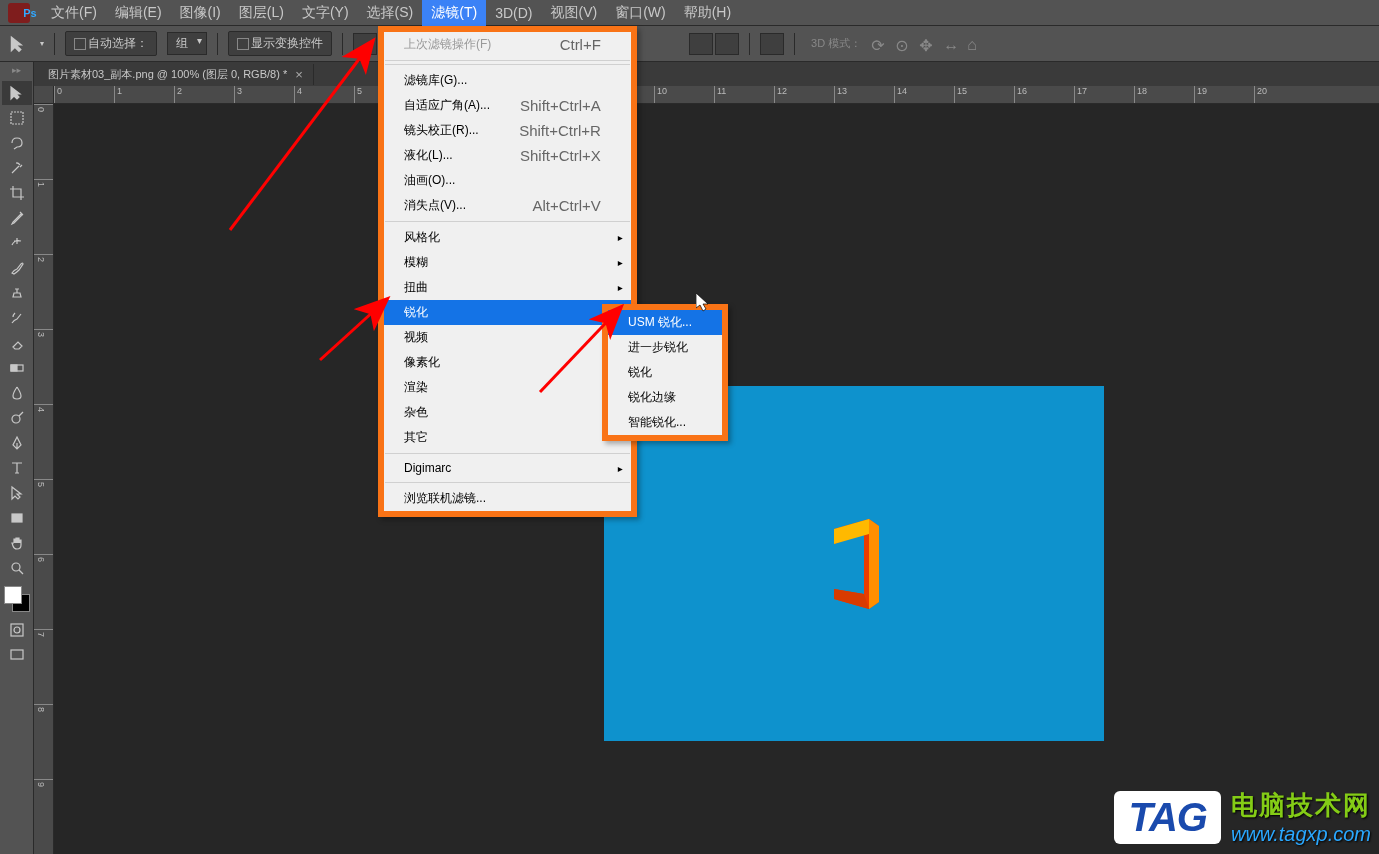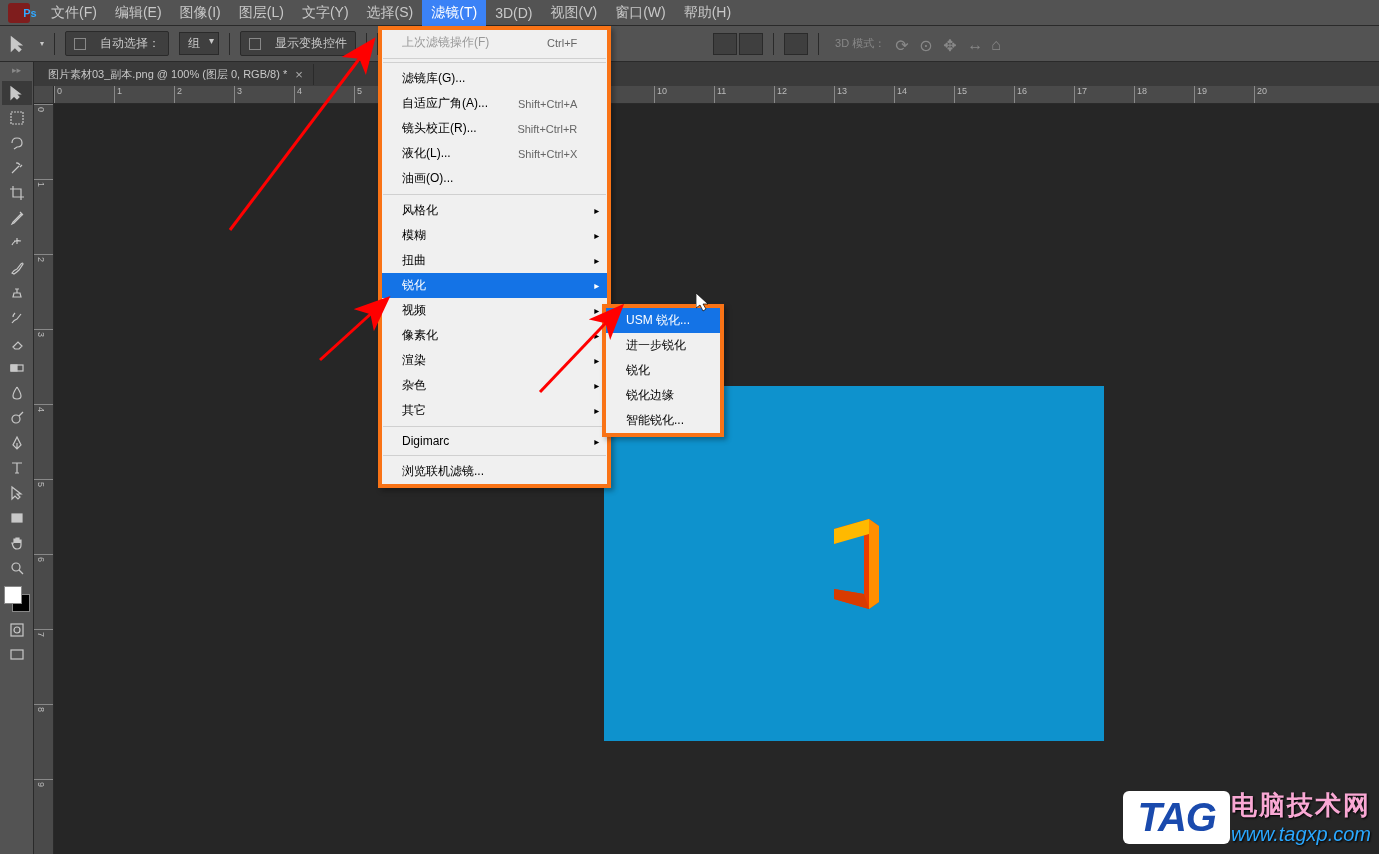--- a/index.html
+++ b/index.html
@@ -7,21 +7,21 @@
 
 
 .menubar { background: #535353; height: 26px; display: flex; align-items: center; padding: 0 8px; border-bottom: 1px solid #2a2a2a; }
 .ps-logo { width: 14px; height: 20px; background: #7f1d1d; color: #31a8ff; font-weight: bold; font-size: 11px; display: flex; align-items: center; justify-content: center; border-radius: 3px; margin-right: 12px; padding-left: 22px; }
 .menu-item { padding: 4px 9px; font-size: 14px; cursor: pointer; }
 .menu-item.active { background: #3b82f6; color: #fff; }
 
 
 .optionsbar { background: #535353; height: 36px; display: flex; align-items: center; padding: 0 8px; border-bottom: 1px solid #2a2a2a; gap: 10px; }
 .optionsbar .tool-icon { width: 22px; height: 20px; display: flex; align-items: center; justify-content: center; }
-.checkbox-group { display: flex; align-items: center; gap: 14px; background: #3f3f3f; padding: 3px 8px; border: 1px solid #2a2a2a; border-radius: 2px; }
+.checkbox-group { display: flex; align-items: center; gap: 2px; background: #3f3f3f; padding: 3px 8px; border: 1px solid #2a2a2a; border-radius: 2px; }
 .checkbox { width: 12px; height: 12px; border: 1px solid #888; background: #3f3f3f; }
 .select-box { background: #3f3f3f; border: 1px solid #2a2a2a; padding: 2px 18px 2px 8px; font-size: 12px; color: #c8c8c8; position: relative; }
 .select-box::after { content: "▾"; position: absolute; right: 4px; top: 2px; font-size: 10px; }
 .divider-v { width: 1px; height: 22px; background: #2a2a2a; }
 .opt-btns { display: flex; gap: 2px; }
 .opt-btn { width: 24px; height: 22px; background: #3f3f3f; border: 1px solid #2a2a2a; }
 
 
 .doc-tab-bar { background: #3a3a3a; height: 24px; display: flex; align-items: center; padding-left: 38px; }
 .doc-tab { background: #3a3a3a; padding: 3px 10px; font-size: 11px; color: #c8c8c8; display: flex; align-items: center; gap: 8px; border-right: 1px solid #2a2a2a; }
@@ -42,42 +42,42 @@
 .ruler-v { position: absolute; left: 0; top: 18px; width: 20px; bottom: 0; background: #4a4a4a; border-right: 1px solid #2a2a2a; display: flex; flex-direction: column; overflow: hidden; font-size: 9px; color: #bbb; }
 .ruler-corner { position: absolute; left: 0; top: 0; width: 20px; height: 18px; background: #4a4a4a; border-right: 1px solid #2a2a2a; border-bottom: 1px solid #2a2a2a; }
 .ruler-tick { flex: 0 0 60px; border-left: 1px solid #888; padding-left: 2px; position: relative; }
 .ruler-v .ruler-tick { border-top: 1px solid #888; border-left: none; flex: 0 0 75px; padding-top: 2px; writing-mode: vertical-lr; text-orientation: mixed; }
 
 .canvas-img { position: absolute; left: 570px; top: 300px; width: 500px; height: 355px; background: #0e92cd; display: flex; align-items: center; justify-content: center; }
 .office-logo { width: 80px; height: 100px; position: relative; }
 .office-logo svg { width: 100%; height: 100%; }
 
 
-.menu { position: absolute; background: #f0f0f0; border: 4px solid #f97316; box-shadow: 3px 3px 5px rgba(0,0,0,0.3); font-size: 12px; color: #000; min-width: 220px; z-index: 100; }
+.menu { position: absolute; background: #f0f0f0; border: 6px solid #f97316; box-shadow: 3px 3px 5px rgba(0,0,0,0.3); font-size: 12px; color: #000; min-width: 220px; z-index: 100; }
 .menu-row { padding: 4px 30px 4px 20px; display: flex; justify-content: space-between; align-items: center; cursor: pointer; position: relative; white-space: nowrap; }
 .menu-row.highlighted { background: #1473e6; color: #fff; }
 .menu-row.disabled { color: #999; }
-.menu-row .shortcut { color: #666; margin-left: 30px; font-size: 11px; }
+.menu-row .shortcut { color: #666; margin-left: 30px; font-size: 15px; }
 .menu-row .arrow { position: absolute; right: 8px; font-size: 10px; }
 .menu-sep { height: 1px; background: #d0d0d0; margin: 3px 1px; }
 
 #filter-menu { left: 378px; top: 26px; }
 #sharpen-submenu { left: 602px; top: 284px; min-width: 100px; margin-top: 20px; }
 
 
 .arrow-svg { position: absolute; z-index: 200; pointer-events: none; }
 
 
 .cursor { position: absolute; z-index: 300; pointer-events: none; }
 
 
-.watermark { position: absolute; right: 8px; bottom: 8px; display: flex; align-items: center; gap: 1px; z-index: 50; justify-content: flex-end; }
+.watermark { position: absolute; right: 8px; bottom: 8px; display: flex; align-items: center; gap: 10px; z-index: 50; justify-content: flex-end; }
 .tag-box { background: #fff; color: #1a4aad; font-weight: 900; font-size: 40px; padding: 4px 14px; border-radius: 6px; letter-spacing: -1px; font-style: italic; }
 .wm-text { display: flex; flex-direction: column; }
-.wm-cn { color: #f9a8d4; font-size: 26px; font-weight: bold; letter-spacing: 2px; text-shadow: 1px 1px 2px #000; }
+.wm-cn { color: #84cc16; font-size: 26px; font-weight: bold; letter-spacing: 2px; text-shadow: 1px 1px 2px #000; }
 .wm-url { color: #2aa8ff; font-size: 20px; font-style: italic; text-shadow: 1px 1px 2px #000; }
 
 .opt-label-3d { font-size: 11px; color: #888; margin-left: 6px; }
 .icon-row { display: flex; gap: 8px; color: #888; }
 .icon-row span { width: 16px; height: 16px; }
 </style>
 </head>
 <body>
 
 <div class="menubar">
@@ -338,20 +338,24 @@
       <span>镜头校正(R)...</span>
       <span class="shortcut">Shift+Ctrl+R</span>
     </div>
   <div class="menu-row">
       <span>液化(L)...</span>
       <span class="shortcut">Shift+Ctrl+X</span>
     </div>
   <div class="menu-row">
       <span>油画(O)...</span>
     </div>
+  <div class="menu-row">
+      <span>消失点(V)...</span>
+      <span class="shortcut">Alt+Ctrl+V</span>
+    </div>
   <div class="menu-sep"></div>
   <div class="menu-row">
       <span>风格化</span>
       <span class="arrow">▸</span>
     </div>
   <div class="menu-row">
       <span>模糊</span>
       <span class="arrow">▸</span>
     </div>
   <div class="menu-row">

